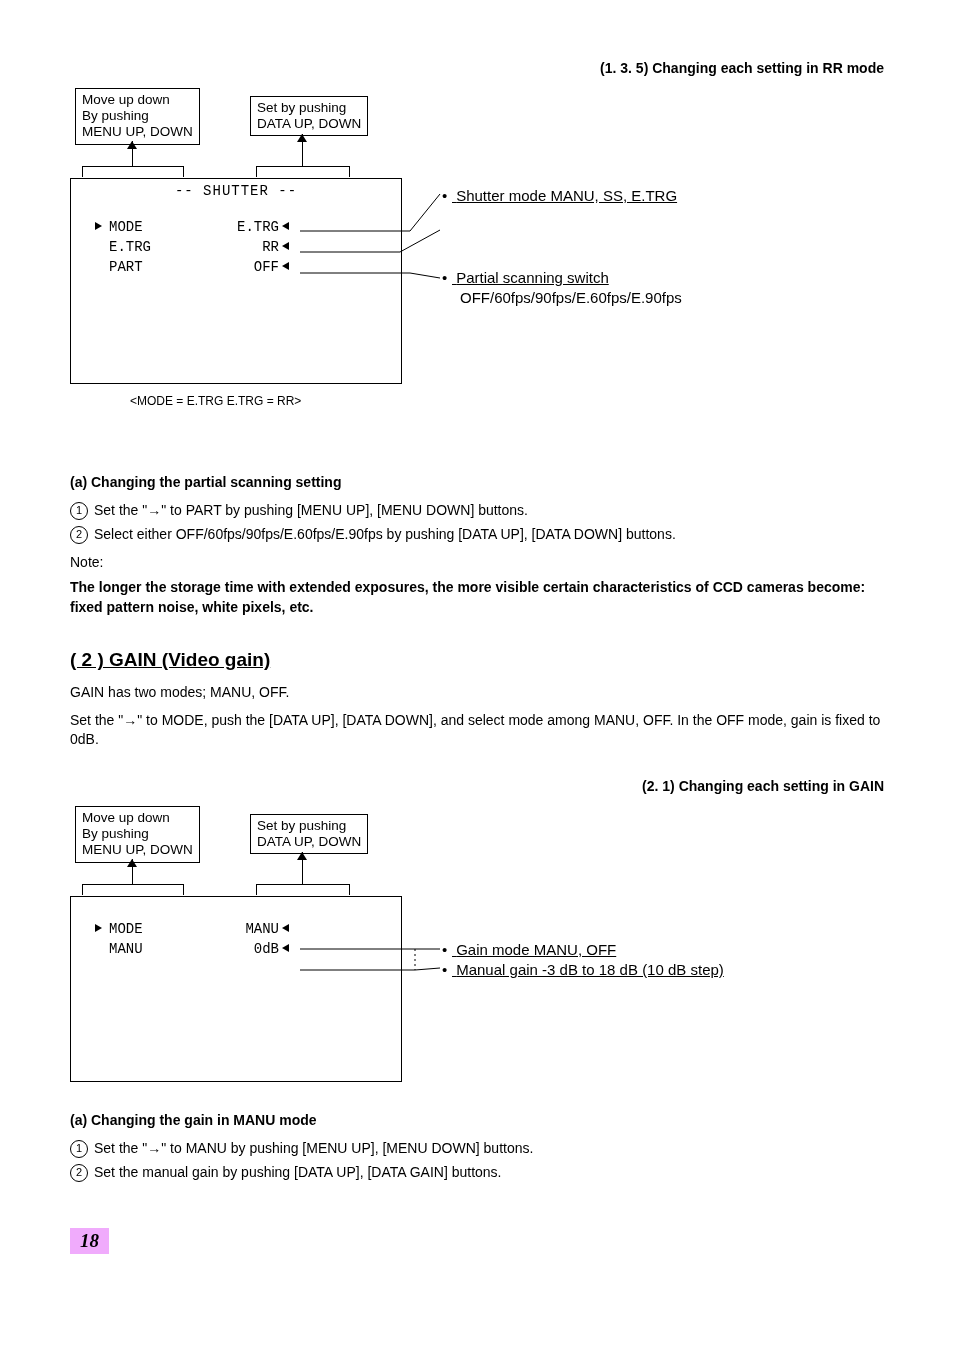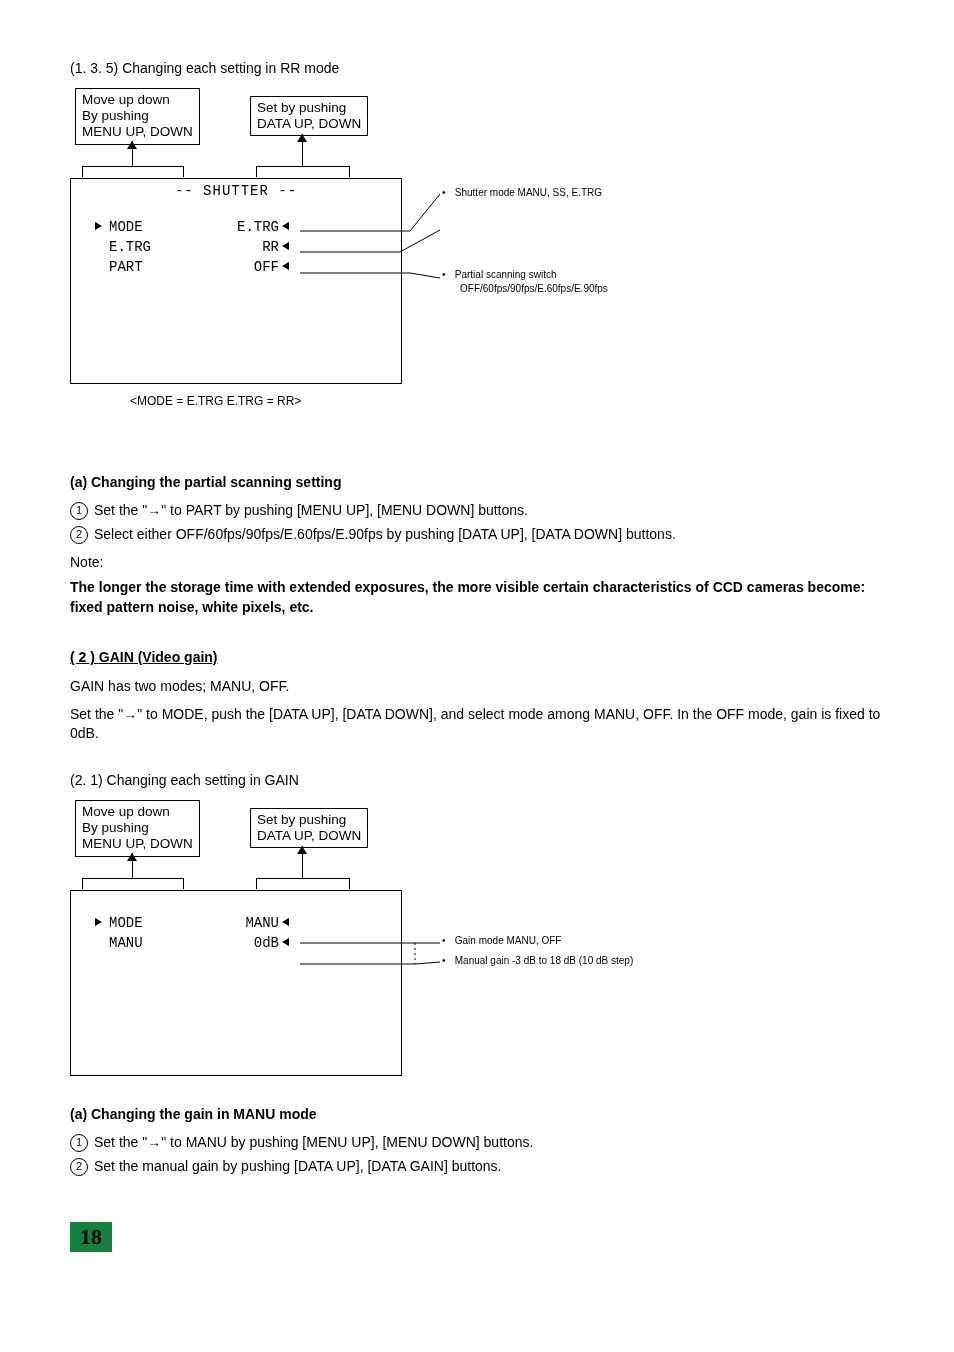--- a/index.html
+++ b/index.html
@@ -6,22 +6,23 @@
     font-family: Arial, Helvetica, sans-serif;
     font-size: 14px;
     color: #000;
     background: #fff;
     margin: 0;
     padding: 60px 70px 40px 70px;
     width: 954px;
     box-sizing: border-box;
   }
   .section-num {
-    font-weight: normal;
+    font-weight: bold;
     margin-bottom: 10px;
+    text-align: right;
   }
   .diagram {
     position: relative;
     margin: 12px 0 6px 0;
   }
   .hint-box {
     border: 1px solid #000;
     padding: 3px 6px;
     line-height: 1.2;
     font-size: 13.5px;
@@ -85,22 +86,23 @@
   }
   .arrow-up {
     position: absolute;
     width: 0; height: 0;
     border-left: 5px solid transparent;
     border-right: 5px solid transparent;
     border-bottom: 8px solid #000;
   }
   .callout {
     position: absolute;
-    font-size: 10px;
+    font-size: 15px;
     line-height: 1.35;
+    text-decoration: underline;
   }
   .bullet { display: inline-block; width: 10px; }
   .bullet::before { content: "•"; }
   .caption {
     margin: 6px 0 0 60px;
     font-size: 12px;
   }
   .sub-a { font-weight: bold; margin: 26px 0 12px 0; }
   .step { margin: 6px 0; }
   .step .circnum {
@@ -114,29 +116,30 @@
     font-size: 11px;
     margin-right: 6px;
     vertical-align: 1px;
   }
   .note-label { font-weight: normal; margin-top: 10px; }
   .note-body { font-weight: bold; margin-top: 8px; line-height: 1.4; }
   .h-underline {
     font-weight: bold;
     text-decoration: underline;
     margin: 32px 0 12px 0;
-    font-size: 14px;
+    font-size: 19px;
   }
   .body-p { margin: 8px 0; line-height: 1.4; }
   .page-num {
     margin-top: 40px;
     font-weight: bold;
-    font-size: 22px;
+    font-size: 19px;
+    font-style: italic;
     font-family: Georgia, 'Times New Roman', serif;
-    background: #15803d;
+    background: #f0abfc;
     display: inline-block;
     padding: 2px 10px;
   }
   svg.connector { position: absolute; overflow: visible; pointer-events: none; }
 </style>
 </head>
 <body>
 
 
 

